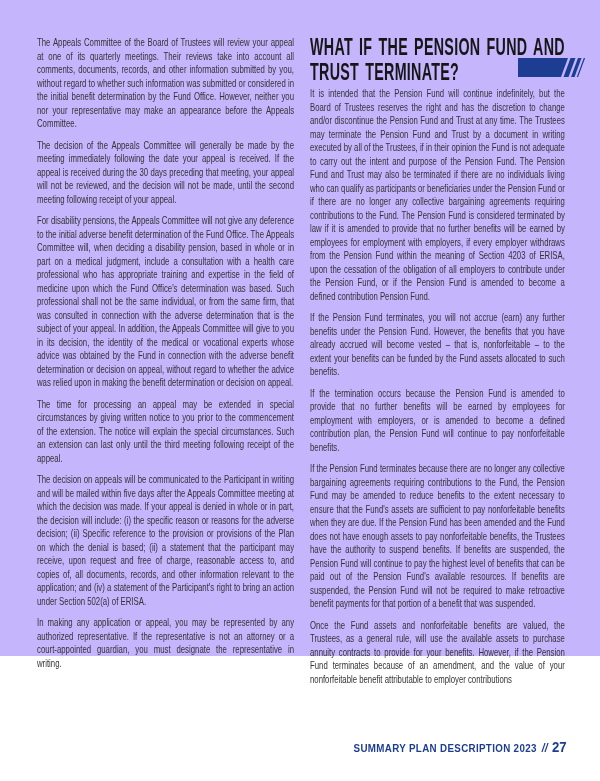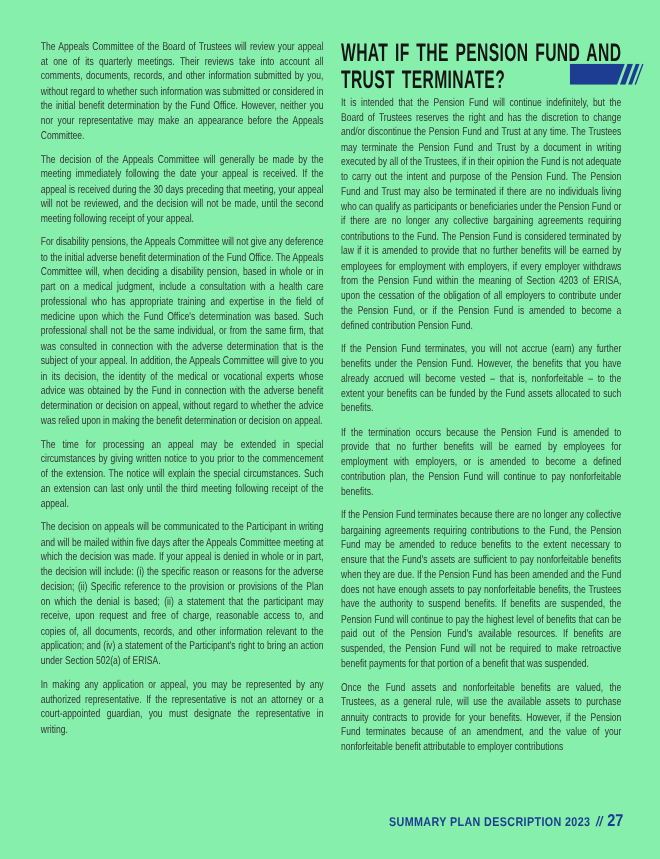--- a/index.html
+++ b/index.html
@@ -9,22 +9,22 @@
   }
   body {
     width: 600px;
     height: 781px;
     overflow: hidden;
     font-family: "Liberation Sans", "DejaVu Sans", sans-serif;
   }
   .page {
     position: relative;
     width: 600px;
-    height: 781px;
-    background: #86efac;
+    height: 656px;
+    background: #c4b5fd;
   }
   
   .col {
     position: absolute;
     transform-origin: 0 0;
     color: #333333;
     font-size: 10.3px;
     line-height: 13.5px;
     text-align: justify;
     hyphens: auto;

